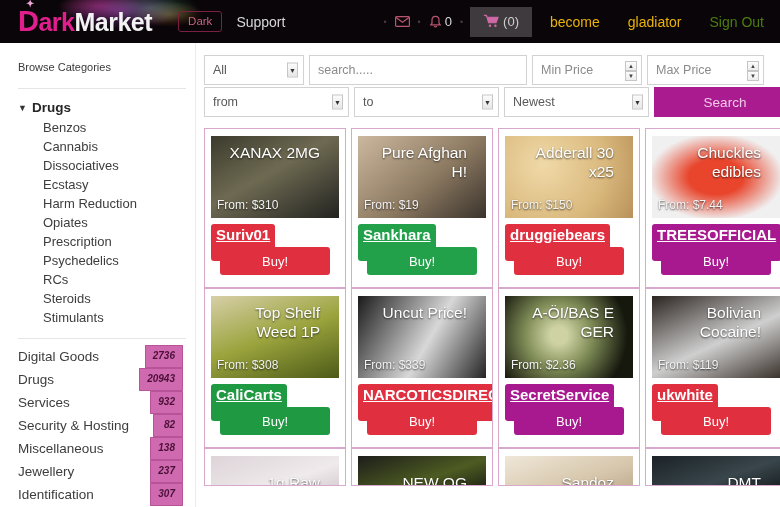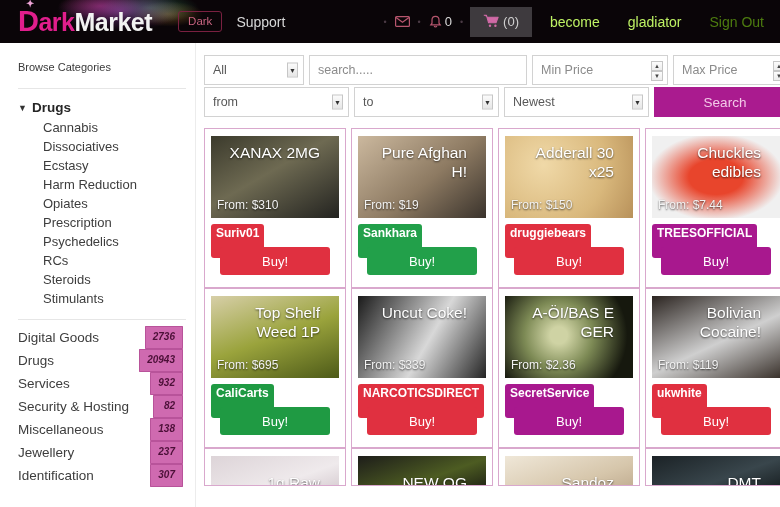--- a/index.html
+++ b/index.html
@@ -73,21 +73,21 @@
   }
   .ico-item .cnt { color: #d9d9d9; font-size: 13px; }
   .cart-box {
     display: flex; align-items: center; gap: 3px;
     background: #3e3a3e;
     padding: 7px 13px 8px;
     margin: 0 4px;
   }
   .cart-box .cnt { color: #cfcfcf; font-size: 13px; }
   .hdr-link {
-    color: #bef264; font-size: 14px; padding: 0 14px;
+    color: #eab308; font-size: 14px; padding: 0 14px;
   }
   .hdr-link.muted { color: #4d7c0f; padding-right: 16px; }
 
   
   #main { display: flex; width: 780px; height: 464px; }
 
   
   #sidebar {
     width: 196px; flex: none;
     padding: 18px 0 0 18px;
@@ -156,21 +156,21 @@
     width: 12px; height: 18px;
     display: flex; flex-direction: column;
   }
   .spin span {
     flex: 1; border: 1px solid #c6c6c6;
     background: linear-gradient(#fcfcfc,#ededed);
     font-size: 6px; line-height: 8px; text-align: center; color: #444;
   }
   .f-all   { width: 100px; }
   .f-search{ width: 218px; margin-left: 5px; }
-  .f-min   { width: 136px; margin-left: 5px; }
+  .f-min   { width: 110px; margin-left: 5px; }
   .f-max   { width: 117px; margin-left: 5px; }
   .f-from  { width: 145px; }
   .f-to    { width: 145px; margin-left: 5px; }
   .f-sort  { width: 145px; margin-left: 5px; }
   .search-btn {
     width: 142px; height: 30px; margin-left: 5px;
     background: #aa1b8f; color: #f3c9e8;
     border: none; font-size: 13.5px;
     display: flex; align-items: center; justify-content: center;
     font-family: "Liberation Sans", sans-serif;
@@ -207,24 +207,25 @@
     text-align: right;
   }
   .thumb .pfrom {
     position: absolute; left: 6px; bottom: 6px;
     color: #f2f2f2; font-size: 12px;
     text-shadow: 0 1px 2px rgba(0,0,0,.7);
   }
   .vendor {
     display: inline-block;
     margin-top: 6px;
-    color: #fff; font-size: 12px; font-weight: bold;
+    color: #fff; font-size: 15px; font-weight: bold;
     border-radius: 3px;
     padding: 2px 5px 18px;
     white-space: nowrap;
+    text-decoration: underline;
   }
   .buy {
     position: absolute; left: 15px; right: 15px; bottom: 12px;
     height: 28px;
     border: none; border-radius: 3px;
     color: #fff; font-size: 13px;
     display: flex; align-items: center; justify-content: center;
     font-family: "Liberation Sans", sans-serif;
   }
   .cut { height: 38px; overflow: hidden; }
@@ -286,20 +287,21 @@
   <aside id="sidebar">
     <h2>Browse Categories</h2>
     <div class="side-rule"></div>
 
     <div class="cat-head">
       <span class="caret">▼</span>
       <span>Drugs</span>
     </div>
 
     <ul class="sub-list">
+      <li>Benzos</li>
       <li>Cannabis</li>
       <li>Dissociatives</li>
       <li>Ecstasy</li>
       <li>Harm Reduction</li>
       <li>Opiates</li>
       <li>Prescription</li>
       <li>Psychedelics</li>
       <li>RCs</li>
       <li>Steroids</li>
       <li>Stimulants</li>
@@ -416,29 +418,29 @@
           <span class="ptitle">Chuckles edibles</span>
           <span class="pfrom">From: $7.44</span>
         </div>
         <span class="vendor" style="background:#a8188e">TREESOFFICIAL</span>
         <div class="buy" style="background:#a8188e">Buy!</div>
       </div>
 
       <div class="card">
         <div class="thumb" style="background:linear-gradient(160deg,#d7cfa8,#9aa33c 50%,#4d5a18);">
           <span class="ptitle">Top Shelf Weed 1P</span>
-          <span class="pfrom">From: $695</span>
+          <span class="pfrom">From: $308</span>
         </div>
         <span class="vendor" style="background:#1f9a43">CaliCarts</span>
         <div class="buy" style="background:#1f9a43">Buy!</div>
       </div>
 
       <div class="card">
         <div class="thumb" style="background:linear-gradient(120deg,#1a1a1a,#d8d8d8 55%,#242424);">
-          <span class="ptitle">Uncut Coke!</span>
+          <span class="ptitle">Uncut Price!</span>
           <span class="pfrom">From: $339</span>
         </div>
         <span class="vendor" style="background:#e03040">NARCOTICSDIRECT</span>
         <div class="buy" style="background:#e03040">Buy!</div>
       </div>
 
       <div class="card">
         <div class="thumb" style="background:radial-gradient(circle at 42% 48%,#cfd3a4 10%,#7d8a55 40%,#16180e 80%);">
           <span class="ptitle">A-ÖI/BAS E GER</span>
           <span class="pfrom">From: $2.36</span>

